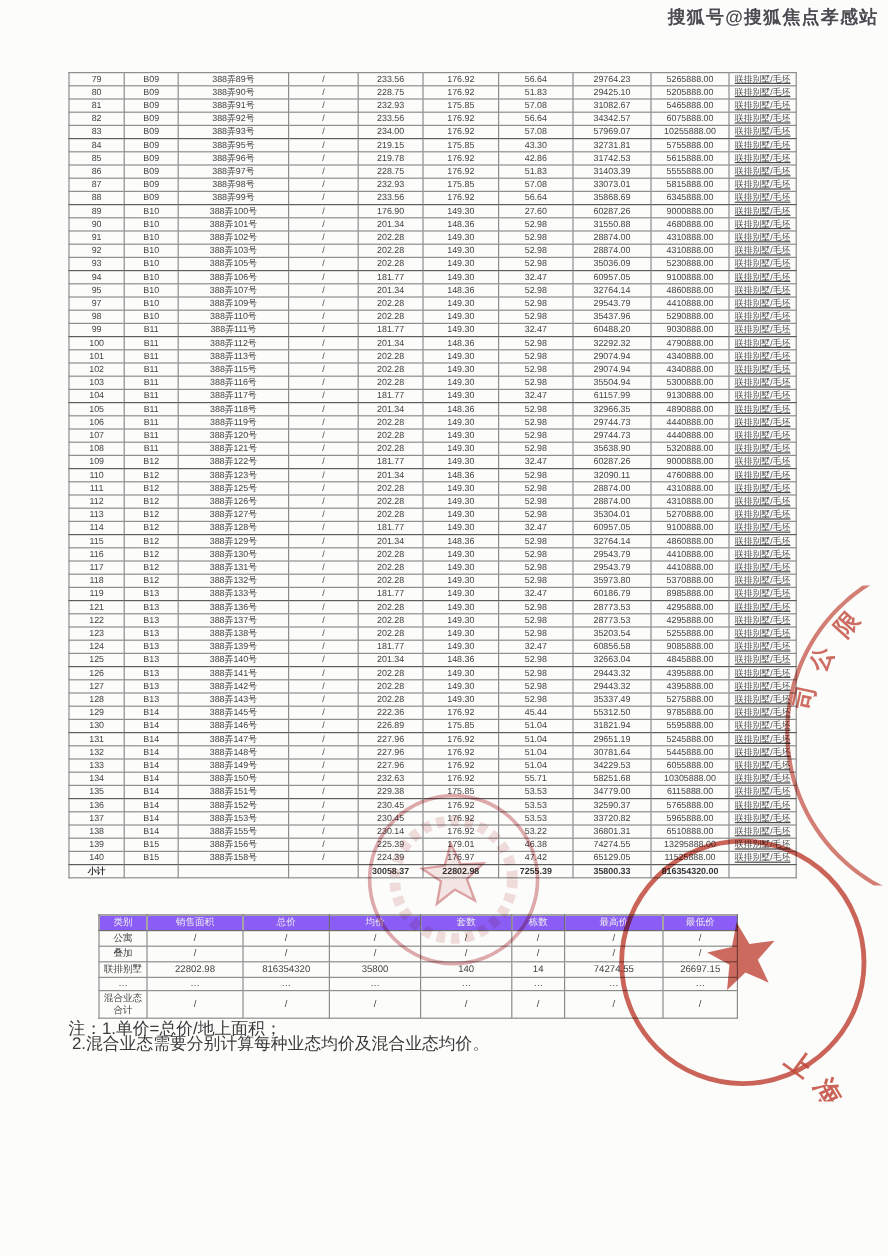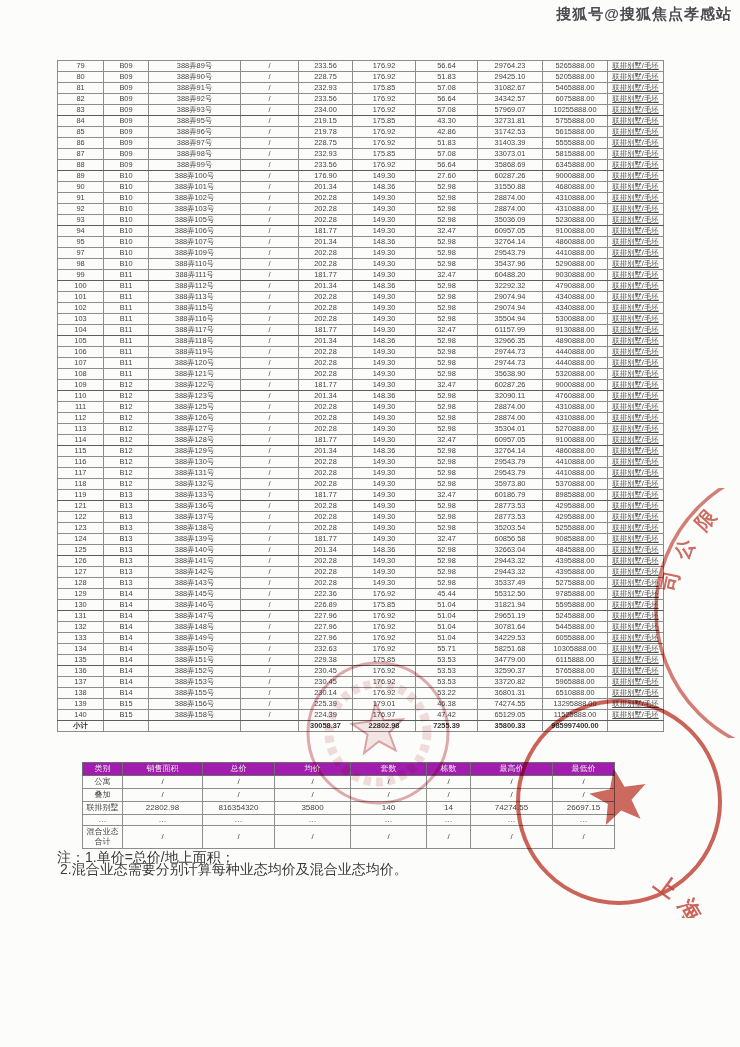--- a/index.html
+++ b/index.html
@@ -27,21 +27,21 @@
   }
   .main tr:nth-child(5n) td{border-bottom-color:#5d5d5d;}
   .main td:nth-child(10){text-decoration:underline;text-underline-offset:1px;color:#4a4a4a;}
   .main .subtotal td{font-weight:700;color:#333;}
   
   .summary{
     position:absolute;left:82px;top:762px;width:532px;
     font-size:8px;line-height:10px;
   }
   .summary th{
-    background:#a21caf;color:#ededed;font-weight:400;
+    background:#8b5cf6;color:#ededed;font-weight:400;
     border:1px solid #6d6d6d;height:12px;padding:0;text-align:center;white-space:nowrap;overflow:hidden;
   }
   .summary td{
     border:1px solid #8d8d8d;height:12px;padding:0;text-align:center;
     white-space:pre-line;overflow:hidden;color:#454545;
   }
   .summary tbody tr:nth-child(4) td{height:10px;}
   .summary tbody tr:nth-child(5) td{height:22px;}
   
   .notes{position:absolute;left:57px;top:851px;font-size:14px;color:#3a3a3a;line-height:12px;}
@@ -796,21 +796,21 @@
         </tr>
         <tr class="subtotal">
           <td>小计</td>
           <td></td>
           <td></td>
           <td></td>
           <td>30058.37</td>
           <td>22802.98</td>
           <td>7255.39</td>
           <td>35800.33</td>
-          <td>985997400.00</td>
+          <td>816354320.00</td>
           <td></td>
         </tr>
       </tbody>
   </table>
 
   <table class="summary">
     <colgroup>
       <col style="width:40px">
         <col style="width:80px">
         <col style="width:72px">

